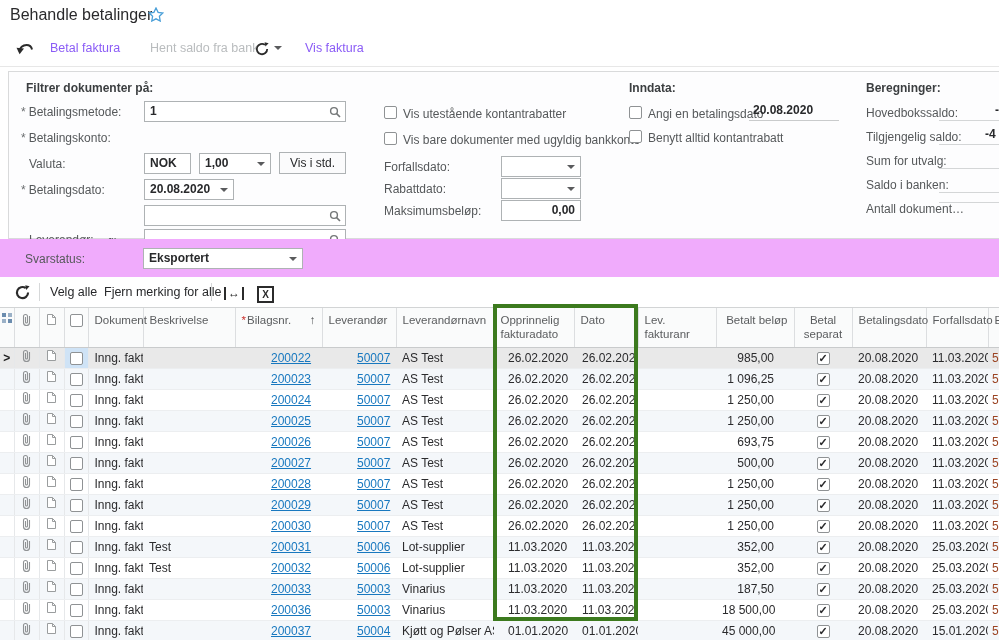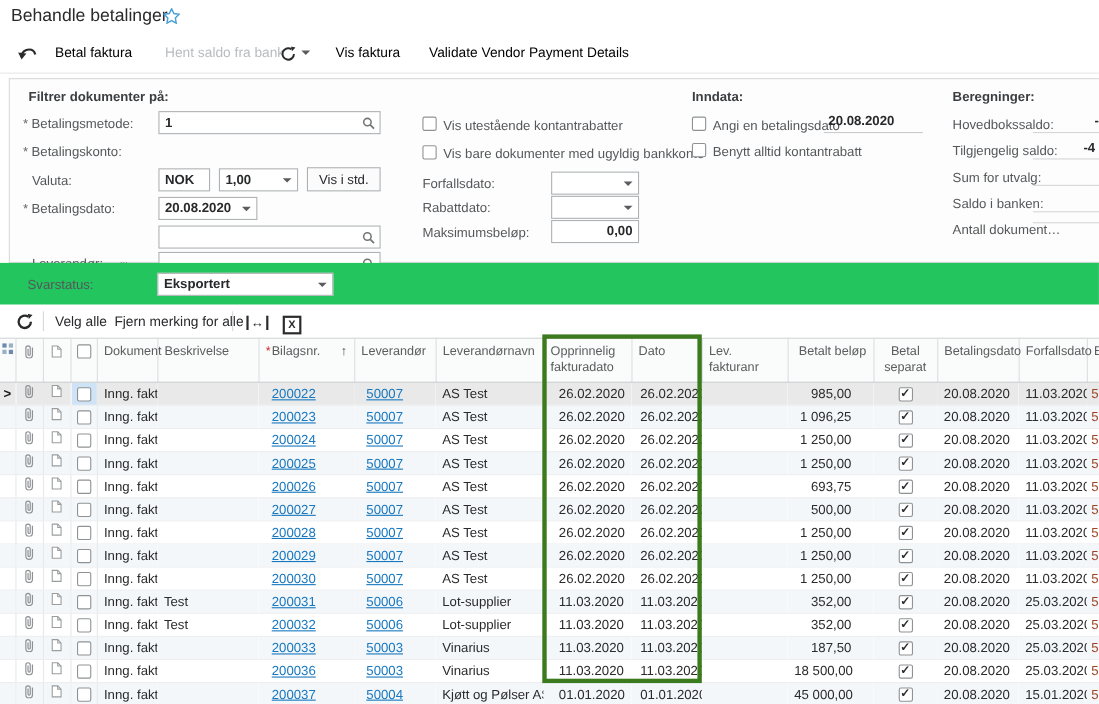--- a/index.html
+++ b/index.html
@@ -6,41 +6,41 @@
   body{width:999px;height:640px;overflow:hidden;font-family:"Liberation Sans",sans-serif;background:#fff;color:#2b2b2d;position:relative;}
   .screen{position:absolute;inset:0;width:999px;height:640px;overflow:hidden;}
 
   
   .titlebar{position:absolute;left:0;top:0;width:999px;height:30px;background:#fff;}
   .page-title{position:absolute;left:10px;top:6px;font-size:16px;color:#2a2a2c;}
   .fav-star{position:absolute;left:148px;top:7px;}
 
   
   .main-toolbar{position:absolute;left:0;top:30px;width:999px;height:36px;background:#fff;border-bottom:1px solid #e7e7e7;font-size:12.5px;}
-  .mtb-item{position:absolute;top:0;height:36px;line-height:36px;color:#000000;cursor:pointer;white-space:nowrap;}
+  .mtb-item{position:absolute;top:0;height:36px;line-height:36px;color:#8b5cf6;cursor:pointer;white-space:nowrap;}
   .mtb-item.disabled{color:#b9bcbe;cursor:default;}
   .icon-btn{display:inline-block;vertical-align:middle;}
   .caret{display:inline-block;width:0;height:0;border:4px solid transparent;border-top-color:#5a5b5d;margin-left:5px;vertical-align:middle;margin-top:2px;}
 
   
   .filter-panel{position:absolute;left:8px;top:71px;width:1000px;height:168px;border:1px solid #d9dadb;background:#fdfdfe;box-sizing:border-box;}
   .sec-title{position:absolute;font-size:12px;font-weight:bold;color:#3b3e40;}
   .flabel{position:absolute;font-size:12px;color:#55585a;white-space:nowrap;}
   .req-star{color:#6b6e70;margin-right:3px;}
   .fld{position:absolute;height:21px;box-sizing:border-box;border:1px solid #aeb2b4;background:#fff;font-size:12px;font-weight:bold;color:#28292b;line-height:19px;padding:0 5px;white-space:nowrap;}
   .fld .mag{position:absolute;right:4px;top:3px;}
   .fld .fcaret{position:absolute;right:5px;top:8px;width:0;height:0;border:4px solid transparent;border-top-color:#5a5b5d;}
   .btn{position:absolute;height:22px;box-sizing:border-box;border:1px solid #aeb2b4;background:#fbfbfc;font-size:12px;color:#28292b;text-align:center;line-height:20px;cursor:pointer;}
   .chk{position:absolute;width:13px;height:13px;box-sizing:border-box;border:1px solid #8f9294;border-radius:2px;background:#fff;cursor:pointer;}
   .chk-label{position:absolute;font-size:12px;color:#55585a;white-space:nowrap;}
   .uline-val{position:absolute;font-size:12px;font-weight:bold;color:#28292b;border-bottom:1px solid #c9cbcc;text-align:left;padding:2px 4px 3px 4px;}
   .calc-val{position:absolute;font-size:12px;font-weight:bold;color:#28292b;border-bottom:1px solid #d4d6d7;text-align:right;padding:2px 6px 3px 0;}
 
   
-  .status-band{position:absolute;left:0;top:239px;width:999px;height:38px;background:#22c55e;}
+  .status-band{position:absolute;left:0;top:239px;width:999px;height:38px;background:#f0abfc;}
   
   .grid-toolbar{position:absolute;left:0;top:277px;width:999px;height:30px;background:#fff;font-size:12.5px;}
   .gtb-item{position:absolute;top:0;height:30px;line-height:30px;color:#28292b;cursor:pointer;white-space:nowrap;}
   .vdiv{position:absolute;top:6px;width:1px;height:18px;background:#d6d8d9;}
   .fit-icon{display:inline-block;border-left:2px solid #2b2b2b;border-right:2px solid #2b2b2b;padding:0 2px;font-weight:bold;font-size:12px;line-height:13px;color:#2b2b2b;}
   .excel-icon{display:inline-block;width:13px;height:13px;border:2px solid #2b2b2b;font-weight:bold;font-size:10px;line-height:13px;text-align:center;color:#2b2b2b;}
 
   
   .grid-wrap{position:absolute;left:0;top:307px;width:999px;height:333px;overflow:hidden;border-top:1px solid #d2d4d5;}
   table.grid{border-collapse:collapse;table-layout:fixed;width:1020px;font-size:12px;}
@@ -52,21 +52,21 @@
   .grid td.c-marker,.grid td.c-clip,.grid td.c-note,.grid td.c-check{border-right:1px solid #e6e8ea;text-align:center;padding:0;}
   .grid td.c-marker{font-weight:bold;color:#1c1c1c;}
   .grid th.c-belop,.grid td.c-belop{text-align:right;}
   .grid td.c-belop{padding-right:20px;}
   .grid th.c-sep,.grid td.c-sep{text-align:center;}
   .grid td.c-oppr{padding-left:14px;}
   .grid td.c-dato{padding-left:8px;}
   .grid td.c-bilag{padding-left:12px;}
   .grid td.c-lev{padding-left:11px;}
   .grid td.c-edge{color:#9b4423;padding-left:4px;}
-  .grid a{color:#1878bf;text-decoration:underline;cursor:pointer;}
+  .grid a{color:#1878bf;text-decoration:underline;cursor:pointer;margin-left:24px;}
   .cbx{display:inline-block;width:13px;height:13px;box-sizing:border-box;border:1px solid #8f9294;border-radius:2px;background:#fff;vertical-align:middle;line-height:11px;font-size:11px;font-weight:bold;color:#2b2b2d;text-align:center;}
   .sort-arrow{float:right;color:#4a4c4e;font-weight:bold;}
   .hdr-req{color:#c9302c;margin-right:1px;}
 
   
   .annot{position:absolute;left:493px;top:304px;width:145px;height:317px;border:4px solid #3c7a1e;box-sizing:border-box;pointer-events:none;z-index:50;}
 </style>
 </head>
 <body>
 
@@ -90,21 +90,20 @@
     </span>
     <span class="mtb-item" style="left:50px;">Betal faktura</span>
     <span class="mtb-item disabled" style="left:150px;">Hent saldo fra bank</span>
     <span class="mtb-item" style="left:255px;">
       <svg class="icon-btn" width="14" height="14" viewBox="0 0 14 14">
           <path d="M12.2 7 a5.2 5.2 0 1 1 -2.2 -4.2" fill="none" stroke="#2b2b2b" stroke-width="1.8"></path>
           <path d="M9.6 0.2 L13.6 1.2 L10.4 4.6 Z" fill="#2b2b2b"></path>
         </svg><span class="caret"></span>
     </span>
     <span class="mtb-item" style="left:305px;">Vis faktura</span>
-    <span class="mtb-item" style="left:390px;">Validate Vendor Payment Details</span>
   </div>
 
   <div class="filter-panel">
     <div class="sec-title" style="left:17px;top:9px;">Filtrer dokumenter på:</div>
 
     <div class="flabel" style="left:12px;top:33px;"><span class="req-star">*</span><span>Betalingsmetode:</span></div>
     <div class="fld" style="left:135px;top:29px;width:202px;"><span>1</span>
       <span class="mag"><svg width="12" height="12" viewBox="0 0 12 12">
             <circle cx="5" cy="5" r="3.4" fill="none" stroke="#737677" stroke-width="1.4"></circle>
             <line x1="7.6" y1="7.6" x2="11" y2="11" stroke="#737677" stroke-width="1.6"></line>

